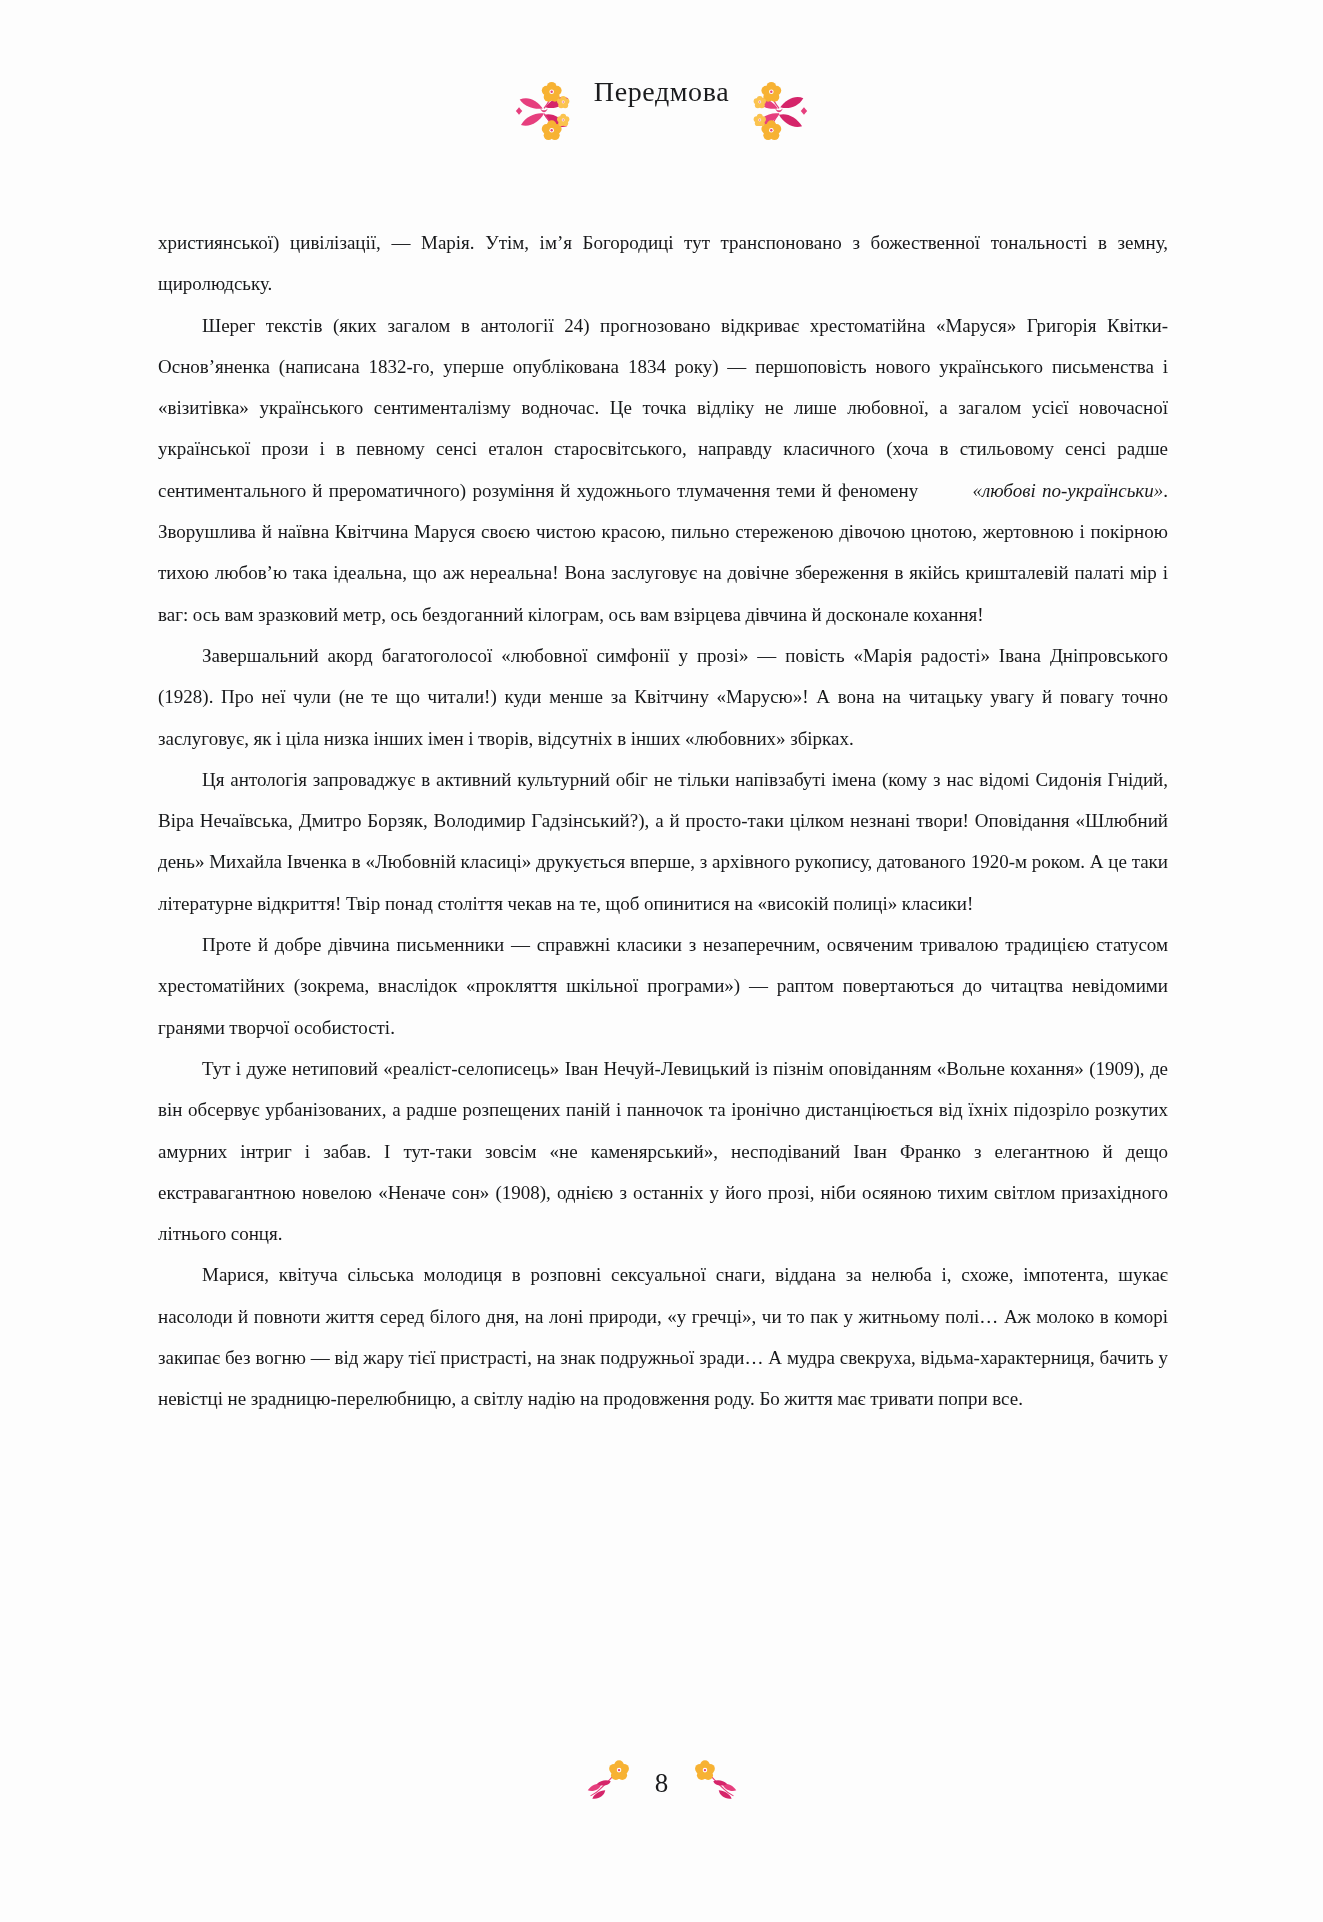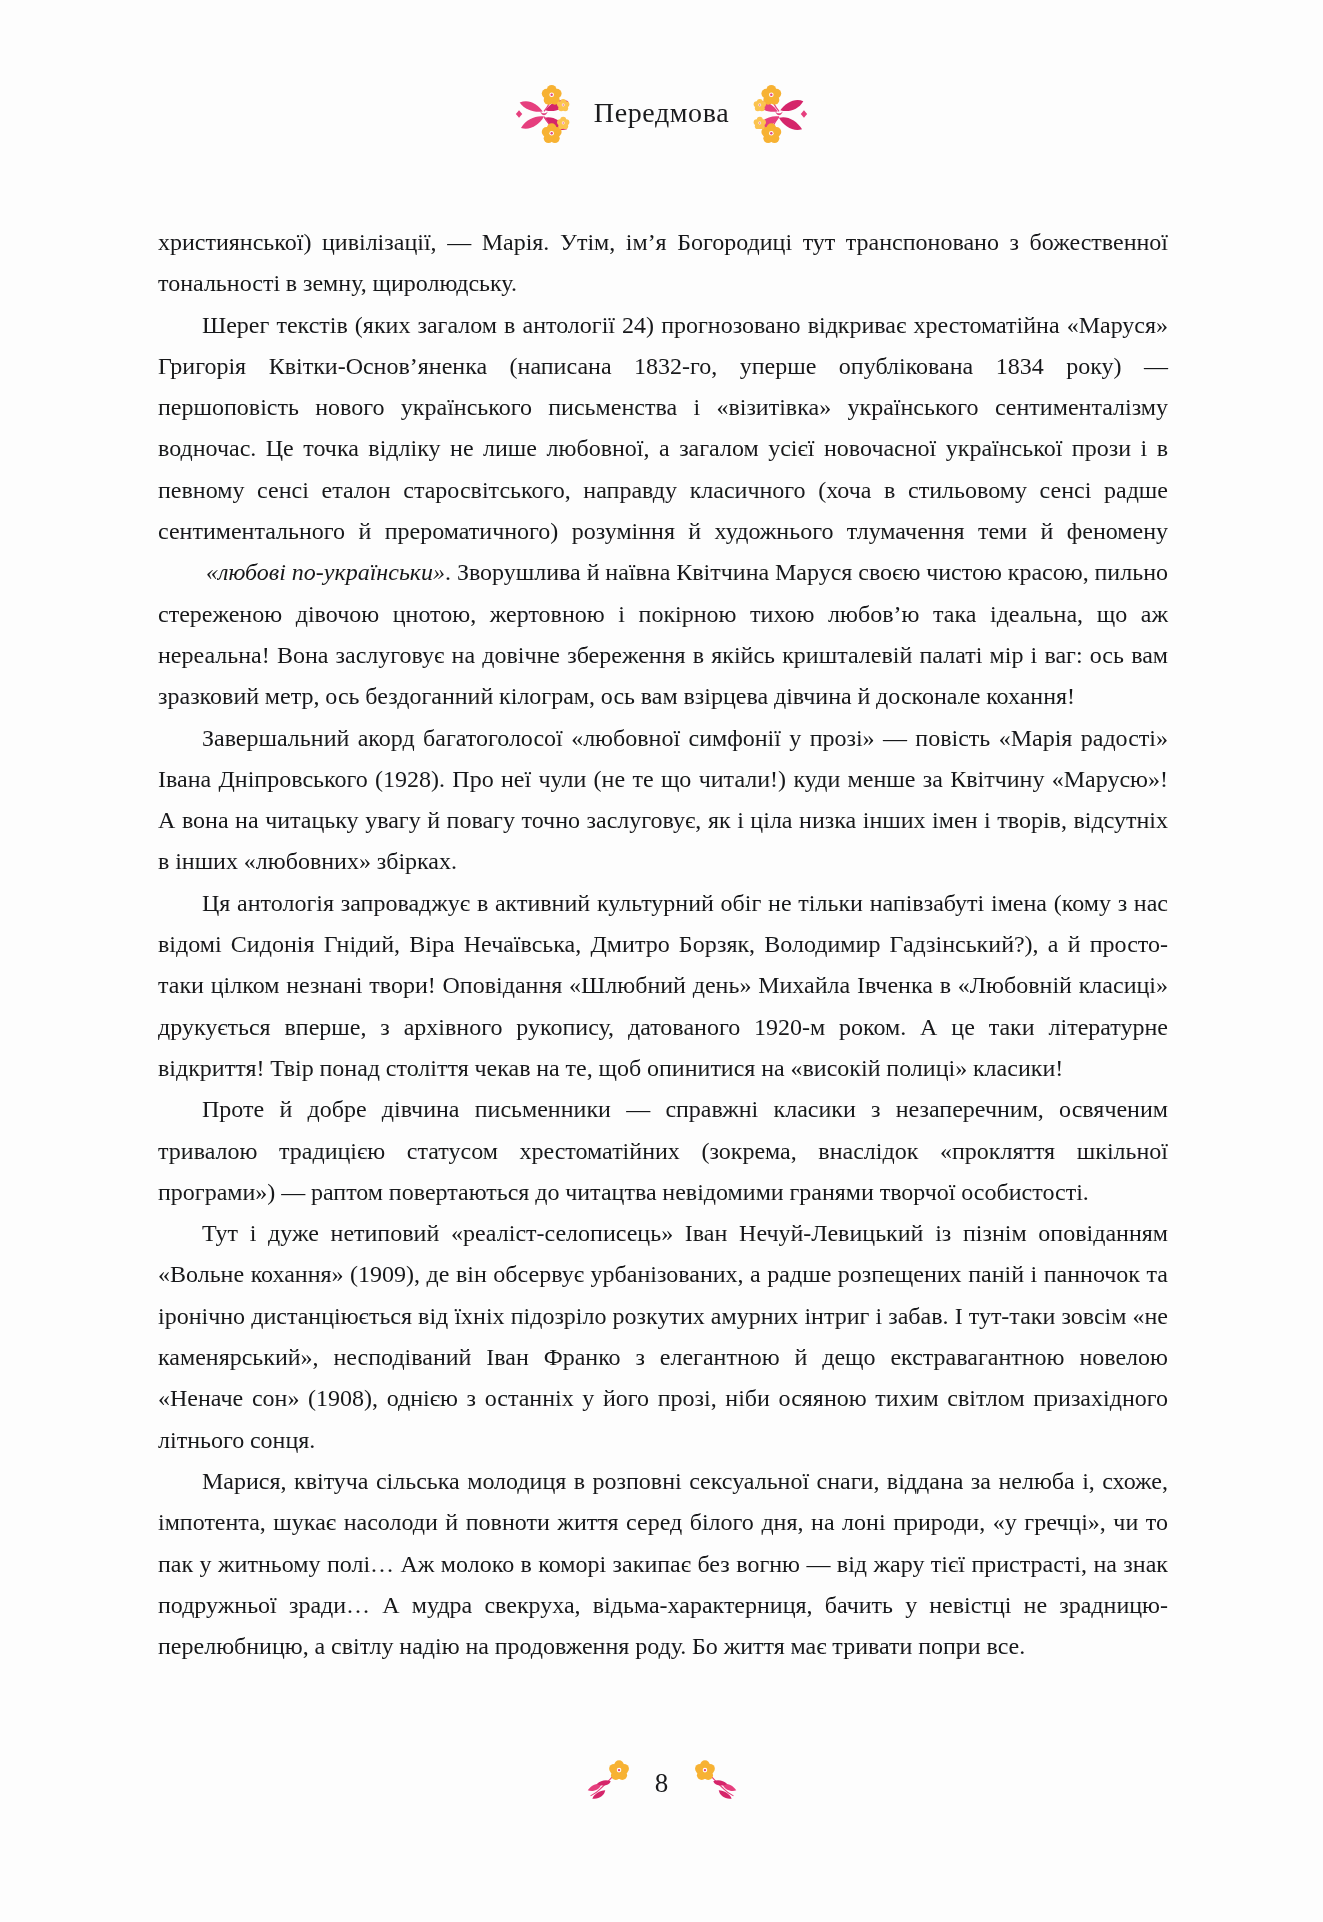--- a/index.html
+++ b/index.html
@@ -23,21 +23,20 @@
   }
 
   
   .running-head {
     position: absolute;
     top: 78px;
     left: 0;
     width: 100%;
     height: 72px;
     display: flex;
-    align-items: center;
     justify-content: center;
     gap: 18px;
   }
   .rh-title {
     font-family: "Liberation Serif", "DejaVu Serif", serif;
     font-size: 28px;
     letter-spacing: 0.6px;
     color: #1b1c1e;
     white-space: nowrap;
     line-height: 1;
@@ -54,21 +53,21 @@
   .textblock {
     position: absolute;
     top: 222px;
     left: 158px;
     width: 1010px;
   }
   .textblock p {
     margin: 0;
     text-align: justify;
     text-justify: inter-word;
-    font-size: 24px;
+    font-size: 19px;
     line-height: 41.3px;
     hyphens: manual;
     -webkit-hyphens: manual;
     word-spacing: -0.2px;
   }
   .textblock p.indent {
     text-indent: 44px;
   }
   .textblock p.noindent {
     text-indent: 0;

